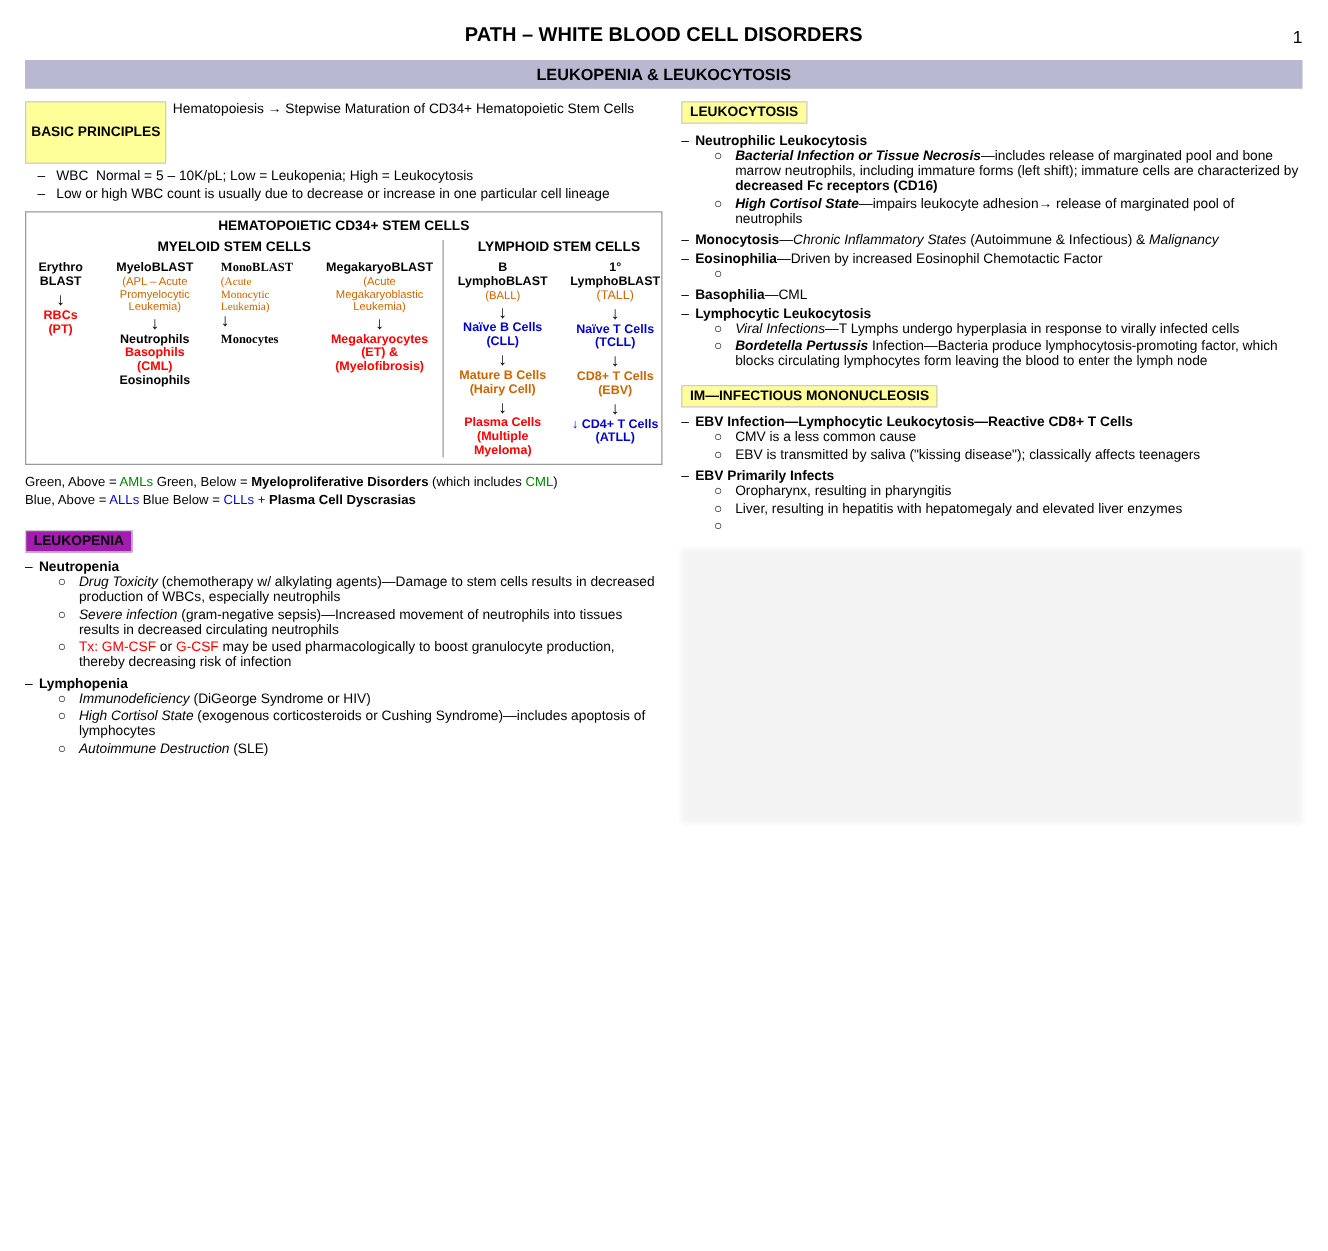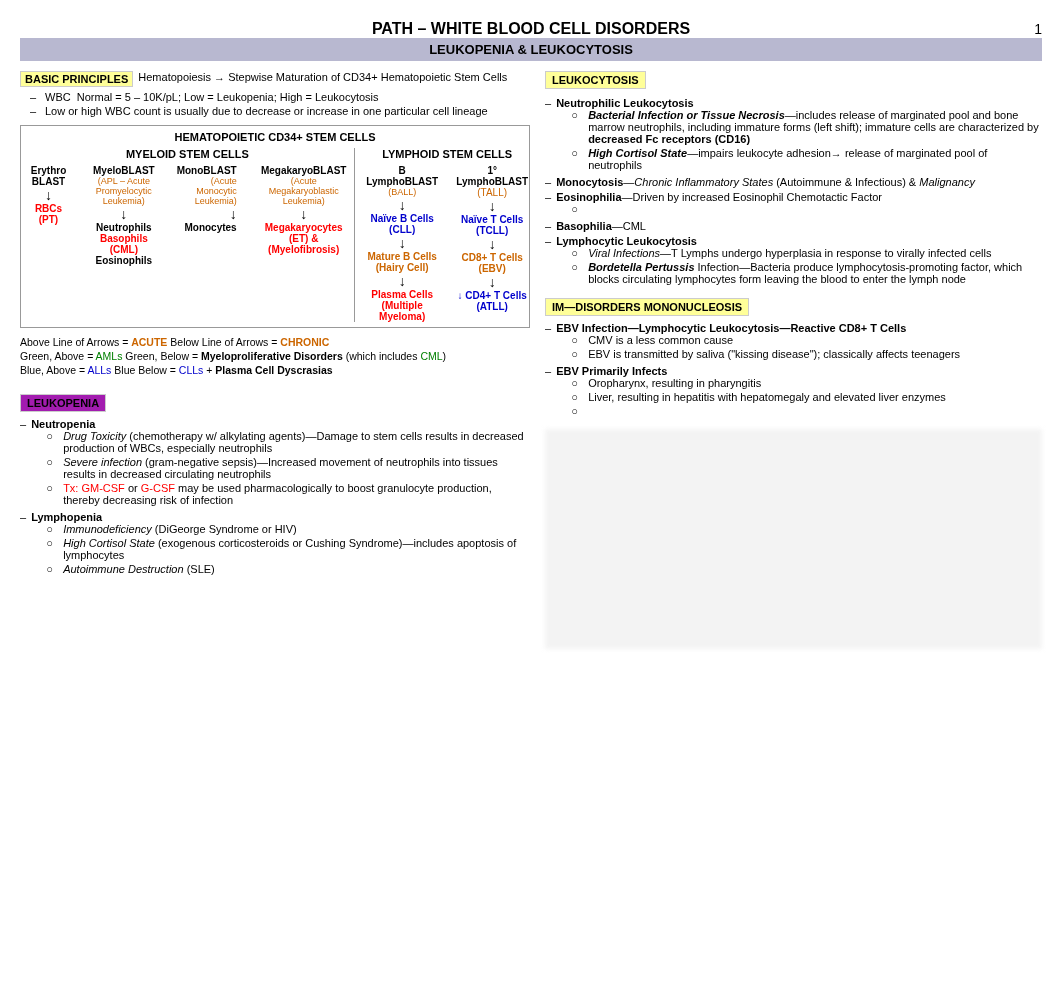--- a/index.html
+++ b/index.html
@@ -10,21 +10,21 @@
       color: #000;
       width: 1062px;
       min-height: 1001px;
       padding: 20px;
     }
     .page-header {
       display: flex;
       justify-content: center;
       align-items: center;
       position: relative;
-      margin-bottom: 0;
+      margin-bottom: 10px;
     }
     .page-title {
       font-size: 16px;
       font-weight: bold;
       text-align: center;
     }
     .page-number {
       position: absolute;
       right: 0;
       font-size: 14px;
@@ -46,21 +46,21 @@
       flex-shrink: 0;
     }
     .right-col {
       flex: 1;
     }
     .yellow-badge {
       background: #ffff99;
       border: 1px solid #ccc;
       font-weight: bold;
       font-size: 11px;
-      padding: 1px 4px;
+      padding: 18px 4px;
       display: inline-block;
     }
     .basic-principles-row {
       display: flex;
       align-items: flex-start;
       gap: 5px;
       margin-bottom: 4px;
     }
     .bullet-dash {
       margin-left: 10px;
@@ -100,21 +100,21 @@
       font-weight: bold;
       font-size: 11px;
       margin-bottom: 5px;
     }
     .myeloid-inner {
       display: flex;
       gap: 22px;
     }
     .erythro-col { width: 45px; text-align: center; }
     .myelo-col { flex: 1; text-align: center; }
-    .mono-col { width: 60px; text-align: right; }
+    .mono-col { width: 60px; text-align: left; font-family: Liberation Serif, serif; }
     .mega-col { width: 90px; text-align: center; }
 
     .cell-box {
       font-weight: bold;
       font-size: 10px;
     }
     .red-text { color: red; }
     .orange-text { color: #cc6600; }
     .blue-text { color: #0000cc; }
     .green-text { color: green; }
@@ -274,23 +274,20 @@
               <div class="cell-box orange-text">CD8+ T Cells<br>(EBV)</div>
               <div class="arrow-down">↓</div>
               <div class="cell-box blue-text">↓ CD4+ T Cells<br>(ATLL)</div>
             </div>
           </div>
         </div>
       </div>
     </div>
 
     <div class="legend-row">
-      Above Line of Arrows = <span class="acute-text">ACUTE</span>&nbsp;Below Line of Arrows = <span class="chronic-text">CHRONIC</span>
-    </div>
-    <div class="legend-row">
       Green, Above = <span class="green-text">AMLs</span>&nbsp;Green, Below = <span class="myeloprolif-bold">Myeloproliferative Disorders</span> (which includes <span class="green-text">CML</span>)
     </div>
     <div class="legend-row">
       Blue, Above = <span class="blue-text">ALLs</span>&nbsp;Blue Below = <span class="blue-text">CLLs</span> + <span class="myeloprolif-bold">Plasma Cell Dyscrasias</span>
     </div>
 
     <div style="margin-top:10px;">
       <span class="leukopenia-badge">LEUKOPENIA</span>
     </div>
 
@@ -392,21 +389,21 @@
         </div>
         <div class="sub-entry">
           <span class="circle-bullet">○</span>
           <span><em><strong>Bordetella Pertussis</strong></em><span> Infection—Bacteria produce lymphocytosis-promoting factor, which blocks circulating lymphocytes form leaving the blood to enter the lymph node</span></span>
         </div>
       </div>
     </div>
 
     
     <div>
-      <span class="im-badge">IM—DISORDERS MONONUCLEOSIS</span>
+      <span class="im-badge">IM—INFECTIOUS MONONUCLEOSIS</span>
     </div>
 
     
     <div class="section-entry">
       <span class="section-dash">–</span>
       <div class="section-content">
         <strong>EBV Infection—Lymphocytic Leukocytosis—Reactive CD8+ T Cells</strong>
         <div class="sub-entry">
           <span class="circle-bullet">○</span>
           <span>CMV is a less common cause</span>

